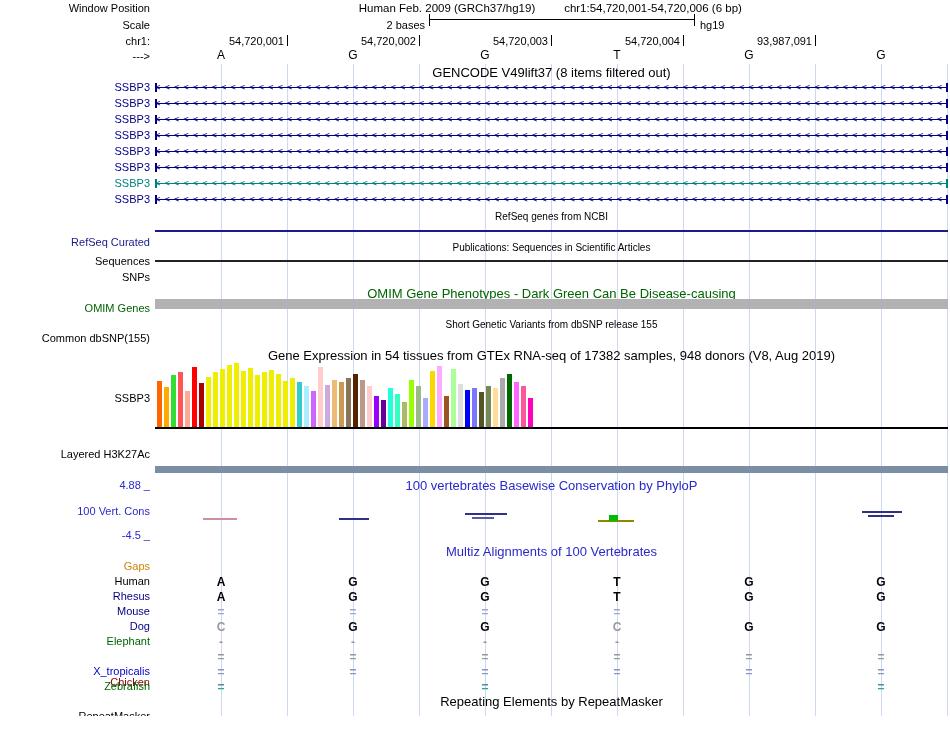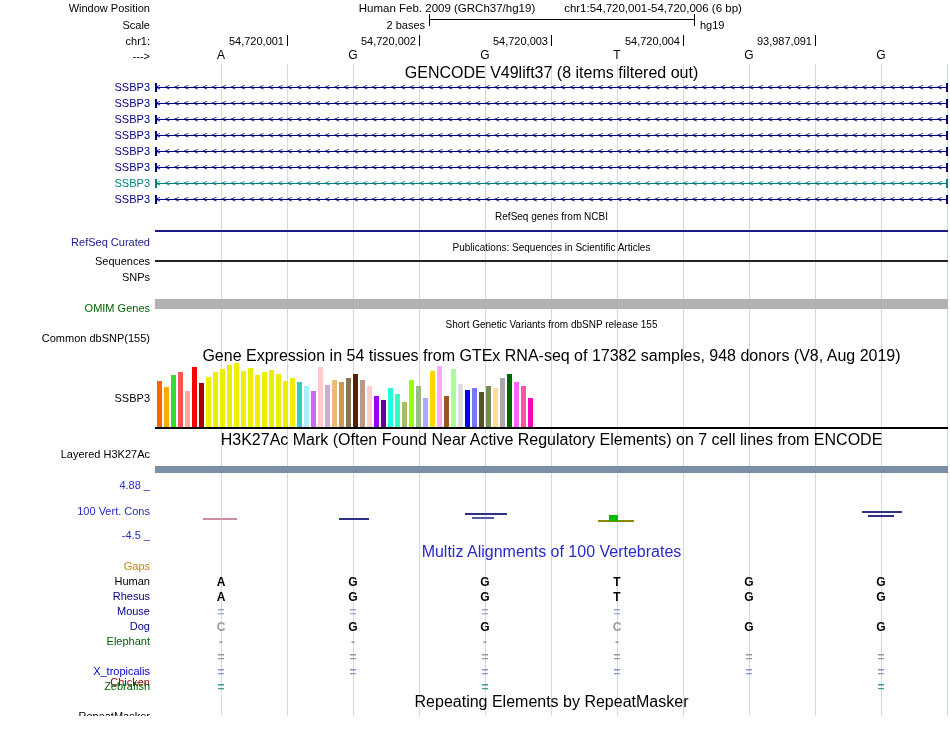--- a/index.html
+++ b/index.html
@@ -1,20 +1,20 @@
 <!DOCTYPE html>
 <html><head>
 <meta charset="utf-8">
 <style>
   html,body{margin:0;padding:0;background:#fff;}
   #browser{position:relative;width:950px;height:716px;background:#fff;overflow:hidden;
            font-family:"Liberation Sans","DejaVu Sans",sans-serif;font-size:11px;color:#000;}
   .abs{position:absolute;white-space:nowrap;}
   .llabel{position:absolute;left:0;width:150px;text-align:right;font-size:11px;line-height:13px;white-space:nowrap;}
-  .hdr{position:absolute;left:155px;width:793px;text-align:center;font-size:16px;line-height:13px;white-space:nowrap;}
+  .hdr{position:absolute;left:155px;width:793px;text-align:center;font-size:13px;line-height:13px;white-space:nowrap;}
   .hdr-sm{font-size:10px;}
   .center-x{transform:translateX(-50%);}
   .gridline{position:absolute;top:64px;bottom:0;width:1px;background:#cdd9f0;}
   .ruler-num{text-align:right;font-size:11px;}
   .base-letter{transform:translateX(-50%);font-size:12px;}
   .arrow-row{position:absolute;left:155px;width:793px;height:13px;overflow:hidden;
              font-family:"DejaVu Sans Mono","Liberation Mono",monospace;font-size:9px;letter-spacing:4px;
              line-height:13px;white-space:nowrap;
              background:linear-gradient(to bottom,transparent 6px,currentColor 6px,currentColor 7px,transparent 7px);}
   .endtick{position:absolute;top:2px;width:2px;height:9px;background:currentColor;}
@@ -96,20 +96,21 @@
   <div class="hdr hdr-sm" style="top:210px">RefSeq genes from NCBI</div>
   <div class="llabel" style="top: 236px; color: rgb(26, 26, 142);">RefSeq Curated</div>
   <div class="trackline" style="top: 230px; height: 2px; background: rgb(26, 26, 142);"></div>
 
   <div class="hdr hdr-sm" style="top:241px">Publications: Sequences in Scientific Articles</div>
   <div class="llabel" style="top:255px">Sequences</div>
   <div class="trackline" style="top: 260px; height: 2px; background: rgb(34, 34, 34);"></div>
 
   <div class="llabel" style="top:271px">SNPs</div>
 
+  <div class="hdr" style="top: 287px; color: rgb(0, 100, 0);">OMIM Gene Phenotypes - Dark Green Can Be Disease-causing</div>
   <div class="trackline" style="top: 299px; height: 10px; background: rgb(178, 178, 178);"></div>
   <div class="llabel" style="top: 302px; color: rgb(0, 100, 0);">OMIM Genes</div>
 
   <div class="hdr hdr-sm" style="top:318px">Short Genetic Variants from dbSNP release 155</div>
   <div class="llabel" style="top:332px">Common dbSNP(155)</div>
 
   <div class="hdr" style="top:349px">Gene Expression in 54 tissues from GTEx RNA-seq of 17382 samples, 948 donors (V8, Aug 2019)</div>
   <div class="llabel" style="top:392px">SSBP3</div>
   <div id="gtex-bars">
       <div class="abs" style="left: 157px; top: 381px; width: 5px; height: 46px; background: rgb(255, 102, 0);"></div>
@@ -162,25 +163,25 @@
       <div class="abs" style="left: 486px; top: 386px; width: 5px; height: 41px; background: rgb(119, 136, 85);"></div>
       <div class="abs" style="left: 493px; top: 388px; width: 5px; height: 39px; background: rgb(255, 221, 153);"></div>
       <div class="abs" style="left: 500px; top: 378px; width: 5px; height: 49px; background: rgb(170, 170, 170);"></div>
       <div class="abs" style="left: 507px; top: 374px; width: 5px; height: 53px; background: rgb(0, 102, 0);"></div>
       <div class="abs" style="left: 514px; top: 382px; width: 5px; height: 45px; background: rgb(255, 102, 255);"></div>
       <div class="abs" style="left: 521px; top: 386px; width: 5px; height: 41px; background: rgb(255, 85, 153);"></div>
       <div class="abs" style="left: 528px; top: 398px; width: 5px; height: 29px; background: rgb(255, 0, 187);"></div>
     </div>
   <div class="trackline" style="top: 427px; height: 2px; background: rgb(0, 0, 0);"></div>
 
-  <div class="hdr" style="top:433px">H3K27Ac Mark (Often Found Near Active Regulatory Elements) on 7 cell lines from ENCODE</div>
   <div class="llabel" style="top:448px">Layered H3K27Ac</div>
   <div class="trackline" style="top: 466px; height: 7px; background: rgb(123, 142, 166);"></div>
 
   <div class="llabel" style="top: 479px; color: rgb(41, 41, 204);">4.88 _</div>
+  <div class="hdr" style="top: 479px; color: rgb(41, 41, 204);">100 vertebrates Basewise Conservation by PhyloP</div>
   <div class="llabel" style="top: 505px; color: rgb(41, 41, 204); text-align: right;">100 Vert. Cons</div>
   <div class="llabel" style="top: 529px; color: rgb(41, 41, 204);">-4.5 _</div>
   <div id="phylop-marks">
       <div class="abs" style="left: 203px; top: 518px; width: 34px; height: 2px; background: rgb(204, 143, 160);"></div>
       <div class="abs" style="left: 339px; top: 518px; width: 30px; height: 2px; background: rgb(48, 48, 138);"></div>
       <div class="abs" style="left: 465px; top: 513px; width: 42px; height: 2px; background: rgb(48, 48, 138);"></div>
       <div class="abs" style="left: 472px; top: 517px; width: 22px; height: 2px; background: rgb(90, 90, 160);"></div>
       <div class="abs" style="left: 598px; top: 520px; width: 36px; height: 2px; background: rgb(138, 138, 0);"></div>
       <div class="abs" style="left: 609px; top: 515px; width: 9px; height: 6px; background: rgb(0, 187, 0);"></div>
       <div class="abs" style="left: 862px; top: 511px; width: 40px; height: 2px; background: rgb(48, 48, 138);"></div>

